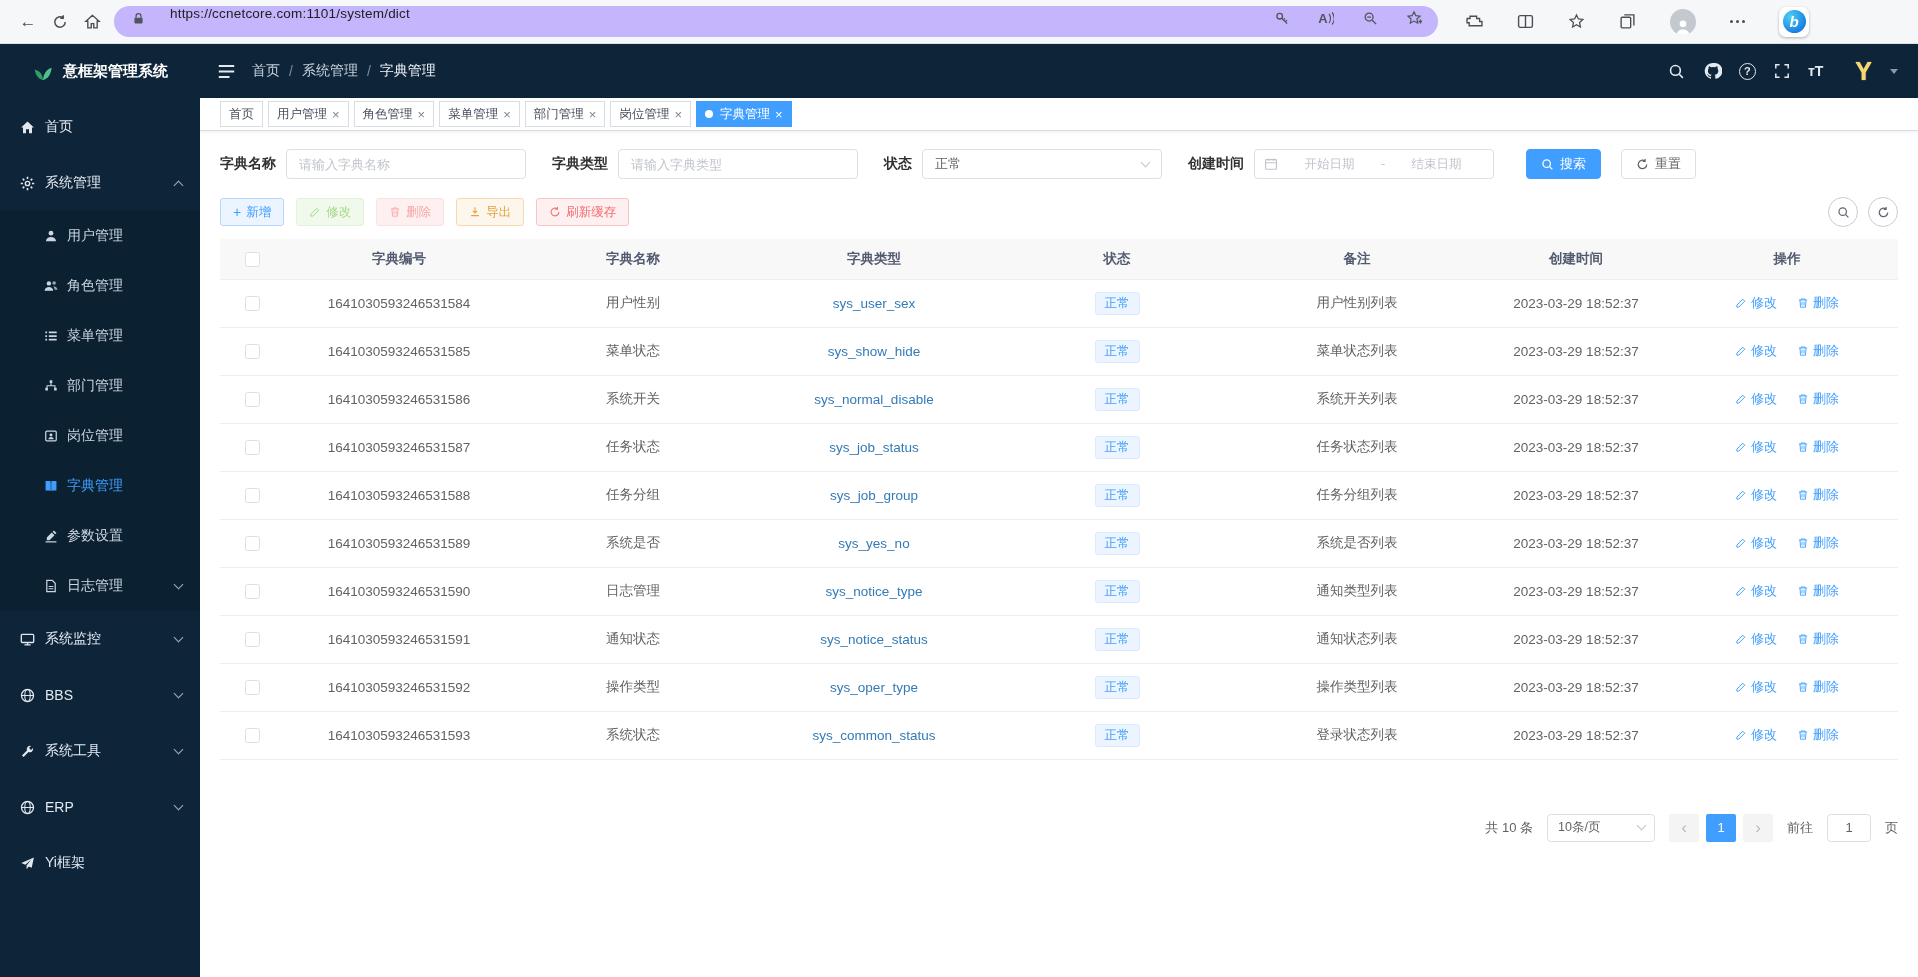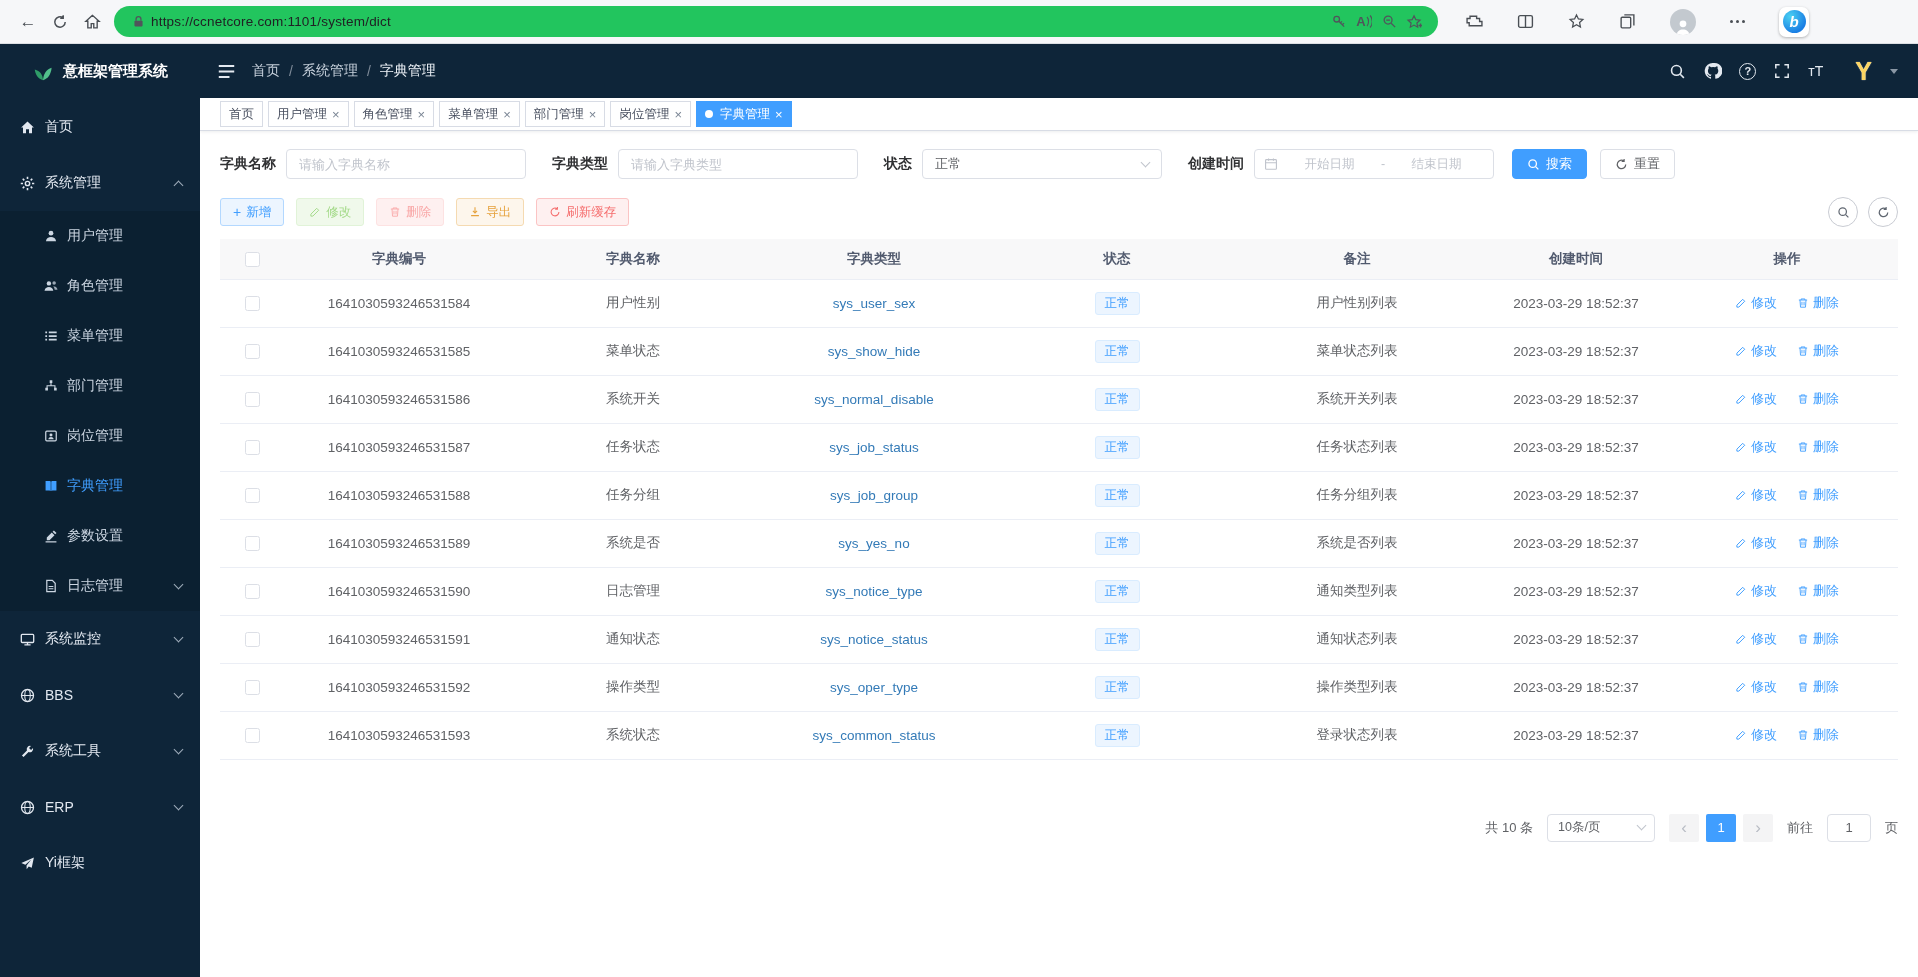--- a/index.html
+++ b/index.html
@@ -3,21 +3,21 @@
 <meta charset="utf-8">
 <style>
 *{margin:0;padding:0;box-sizing:border-box}
 html,body{width:1918px;height:977px;overflow:hidden}
 body{background:#fff;font-family:"Liberation Sans","DejaVu Sans",sans-serif;position:relative;font-size:14px;color:#606266}
 svg{display:block}
 
 
 .browser{height:44px;background:#f6f7f9;border-bottom:1px solid #dcdfe3;display:flex;align-items:center;padding:0 12px}
 .bicon{width:32px;height:32px;border-radius:6px;display:flex;align-items:center;justify-content:center;font-size:17px;color:#4a4f55;flex:none;cursor:pointer}
-.addr{flex:none;width:1324px;height:31px;margin-left:6px;background:#22c55e;border-radius:16px;display:flex;align-items:center;padding:0 12px;gap:1px}
+.addr{flex:none;width:1324px;height:31px;margin-left:6px;background:#c4b5fd;border-radius:16px;display:flex;padding:0 12px;gap:20px}
 .addr .url{flex:1;font-size:13.5px;color:#202124;letter-spacing:.2px;white-space:nowrap;overflow:hidden}
 .aicon{width:24px;height:24px;display:flex;align-items:center;justify-content:center;color:#50555b;flex:none;cursor:pointer;font-size:13px}
 .tbicons{display:flex;align-items:center;margin-left:28px;gap:34px;color:#4a4f55}
 .avatar{width:26px;height:26px;border-radius:50%;background:#c3c9cf;display:flex;align-items:end;justify-content:center;overflow:hidden}
 .dots{display:flex;gap:3px}.dots i{width:3px;height:3px;border-radius:50%;background:#4a4f55}
 .bing{width:30px;height:30px;border-radius:7px;background:#fff;box-shadow:0 1px 3px rgba(0,0,0,.28);display:flex;align-items:center;justify-content:center}
 .bing .bcirc{width:23px;height:23px;border-radius:50%;background:radial-gradient(circle at 32% 28%,#49d0f2,#1b7fe4 72%);color:#fff;font-weight:bold;font-style:italic;font-size:15px;display:flex;align-items:center;justify-content:center}
 
 
 .sidebar{position:absolute;left:0;top:44px;width:200px;bottom:0;background:#0e2539;z-index:3}
@@ -31,21 +31,21 @@
 
 
 .main{position:absolute;left:200px;top:44px;right:0;bottom:0;background:#fff}
 .navbar{height:54px;background:#0e2539;display:flex;align-items:center;justify-content:space-between;padding:0 20px 0 16px}
 .nav-left{display:flex;align-items:center;gap:16px}
 .crumbs{display:flex;align-items:center;gap:9px;font-size:14px}
 .crumb{color:#c7d1dc}.crumb.last{color:#eef3f8}.crumb-sep{color:#7f8b99}
 .nav-right{display:flex;align-items:center;gap:16px;color:#e3e9f0}
 .nicon{width:20px;height:20px;display:flex;align-items:center;justify-content:center;cursor:pointer}
 .qmark{width:17px;height:17px;border:1.5px solid #e3e9f0;border-radius:50%;font-size:11px;display:flex;align-items:center;justify-content:center;font-weight:bold}
-.ftsize{font-size:14px;font-weight:normal;letter-spacing:0}
+.ftsize{font-size:14px;font-weight:bold;letter-spacing:0}
 .ylogo{font-size:25px;font-weight:900;color:#fdd663;margin-left:16px;line-height:1;text-shadow:0 0 1px #fff}
 .ycaret{width:0;height:0;border-left:4px solid transparent;border-right:4px solid transparent;border-top:5px solid #8a97a5;margin-left:2px}
 
 
 .tags{height:33px;background:#fff;border-bottom:1px solid #d8dce5;box-shadow:0 1px 3px rgba(0,21,41,.08);display:flex;align-items:center;padding-left:20px;gap:5px}
 .tag{height:26px;display:flex;align-items:center;gap:5px;padding:0 8px;border:1px solid #d8dce5;background:#fff;color:#495060;font-size:12.5px;cursor:pointer;white-space:nowrap}
 .tag .x{font-size:13px;color:#7a8594;line-height:1}
 .tag.active{background:#409eff;border-color:#409eff;color:#fff}
 .tag.active::before{content:"";width:8px;height:8px;border-radius:50%;background:#fff;margin-right:2px}
 .tag.active .x{color:#fff}
@@ -54,23 +54,23 @@
 .content{padding:18px 20px 0 20px;width:1718px}
 .filter-row{display:flex;align-items:center;margin-bottom:18px}
 .flabel{font-weight:bold;color:#303133;font-size:14px;margin-right:10px;white-space:nowrap}
 .fgap{width:26px;flex:none}
 .inp{width:240px;height:30px;border:1px solid #dcdfe6;border-radius:4px;padding:0 12px;font-size:13px;color:#606266;outline:none;background:#fff}
 .inp::placeholder{color:#c0c4cc}
 .select{width:240px;height:30px;border:1px solid #dcdfe6;border-radius:4px;display:flex;align-items:center;padding:0 12px;font-size:13px;color:#606266;background:#fff;cursor:pointer}
 .sel-arrow{width:7px;height:7px;border-right:1.4px solid #c0c4cc;border-bottom:1.4px solid #c0c4cc;transform:rotate(45deg);margin-left:auto;margin-top:-4px}
 .dater{width:240px;height:30px;border:1px solid #dcdfe6;border-radius:4px;display:flex;align-items:center;padding:0 9px;font-size:12.5px;color:#c0c4cc;gap:4px;background:#fff;cursor:pointer}
 .dater .ph{flex:1;text-align:center}
-.btn{height:30px;border-radius:4px;display:inline-flex;align-items:center;gap:6px;padding:0 14px;font-size:13px;border:1px solid #dcdfe6;background:#fff;color:#606266;cursor:pointer;margin-left:13px;white-space:nowrap}
+.btn{height:30px;border-radius:4px;display:inline-flex;align-items:center;gap:6px;padding:0 14px;font-size:13px;border:1px solid #dcdfe6;background:#fff;color:#606266;cursor:pointer;margin-left:20px;white-space:nowrap}
 .btn.primary{background:#409eff;border-color:#409eff;color:#fff}
-.btn.first{margin-left:18px}
+.btn.first{margin-left:32px}
 
 .toolbar{display:flex;align-items:center;margin-bottom:12px}
 .mbtn{height:28px;border-radius:3px;display:inline-flex;align-items:center;gap:5px;padding:0 12px;font-size:12.5px;margin-right:12px;border:1px solid;cursor:pointer;white-space:nowrap}
 .mbtn.add{background:#ecf5ff;border-color:#b3d8ff;color:#409eff}
 .mbtn.edit{background:#f0f9eb;border-color:#e1f3d8;color:#a4da89;cursor:not-allowed}
 .mbtn.del{background:#fef0f0;border-color:#fde2e2;color:#f9a7a7;cursor:not-allowed}
 .mbtn.exp{background:#fdf6ec;border-color:#f5dab1;color:#e6a23c}
 .mbtn.cache{background:#fef0f0;border-color:#fbc4c4;color:#f56c6c}
 .tool-right{margin-left:auto;display:flex;gap:10px}
 .cbtn{width:30px;height:30px;border-radius:50%;border:1px solid #c9ccd3;background:#fff;display:flex;align-items:center;justify-content:center;color:#5f6670;cursor:pointer}

